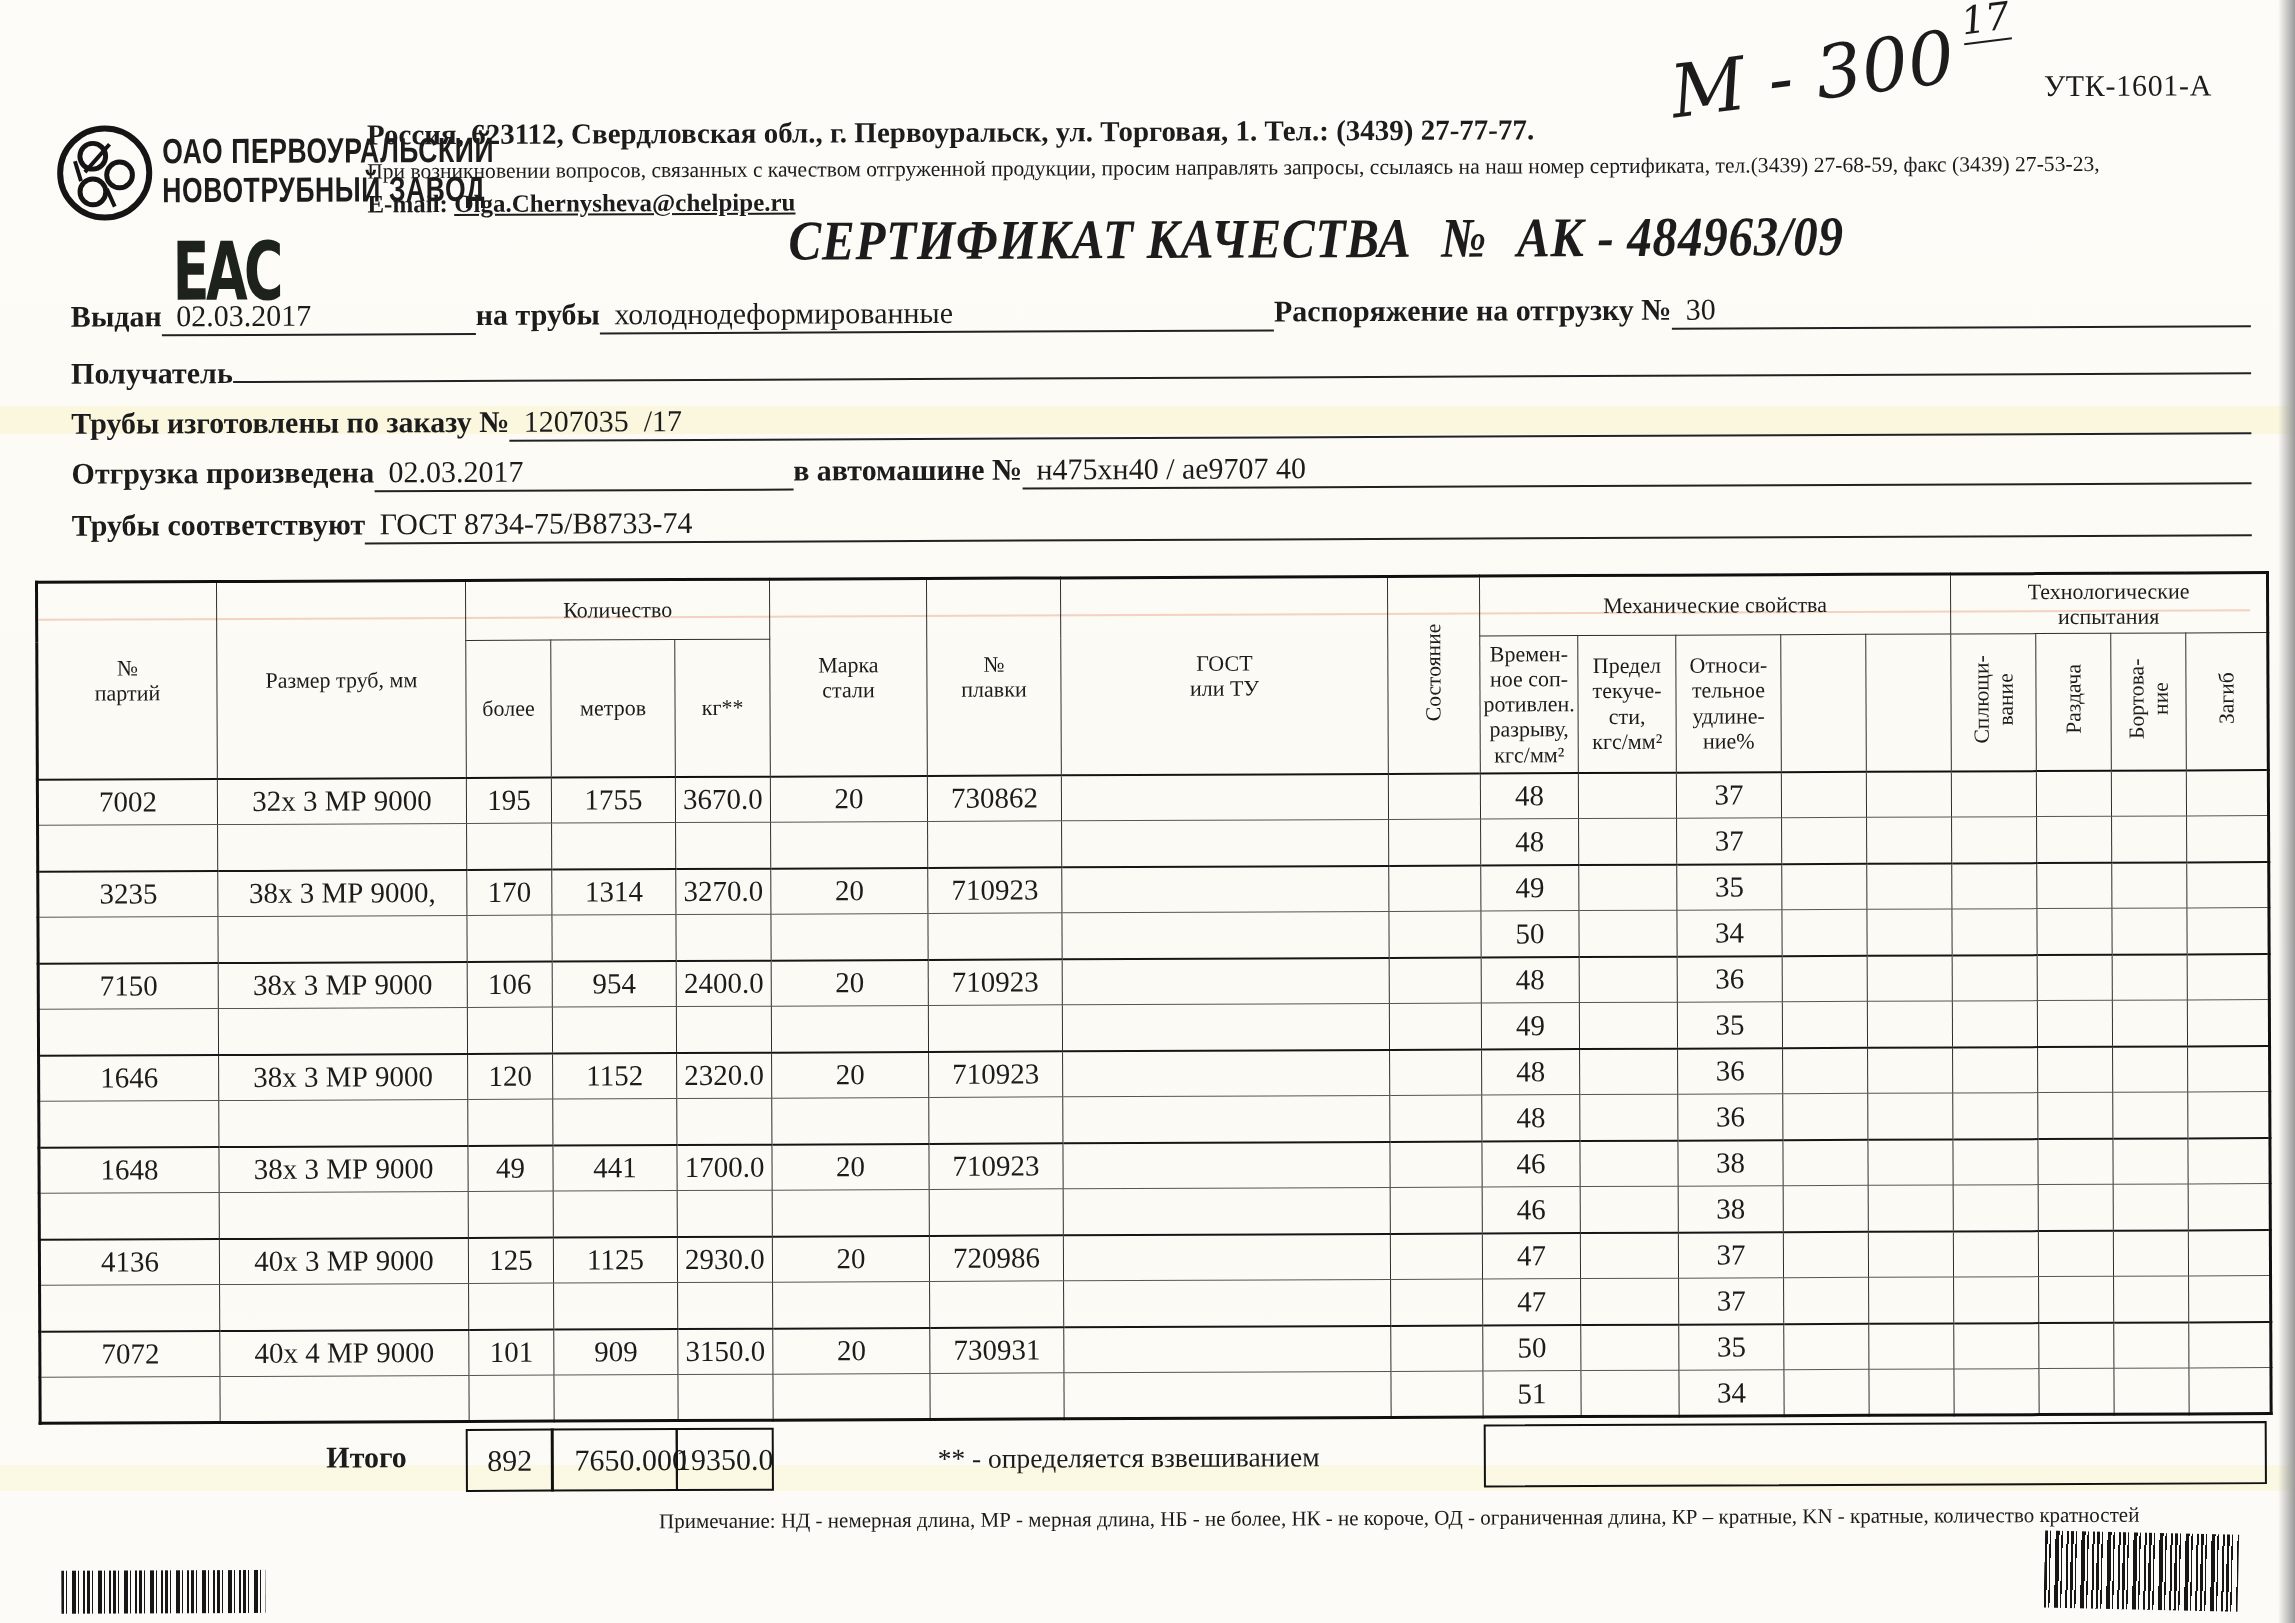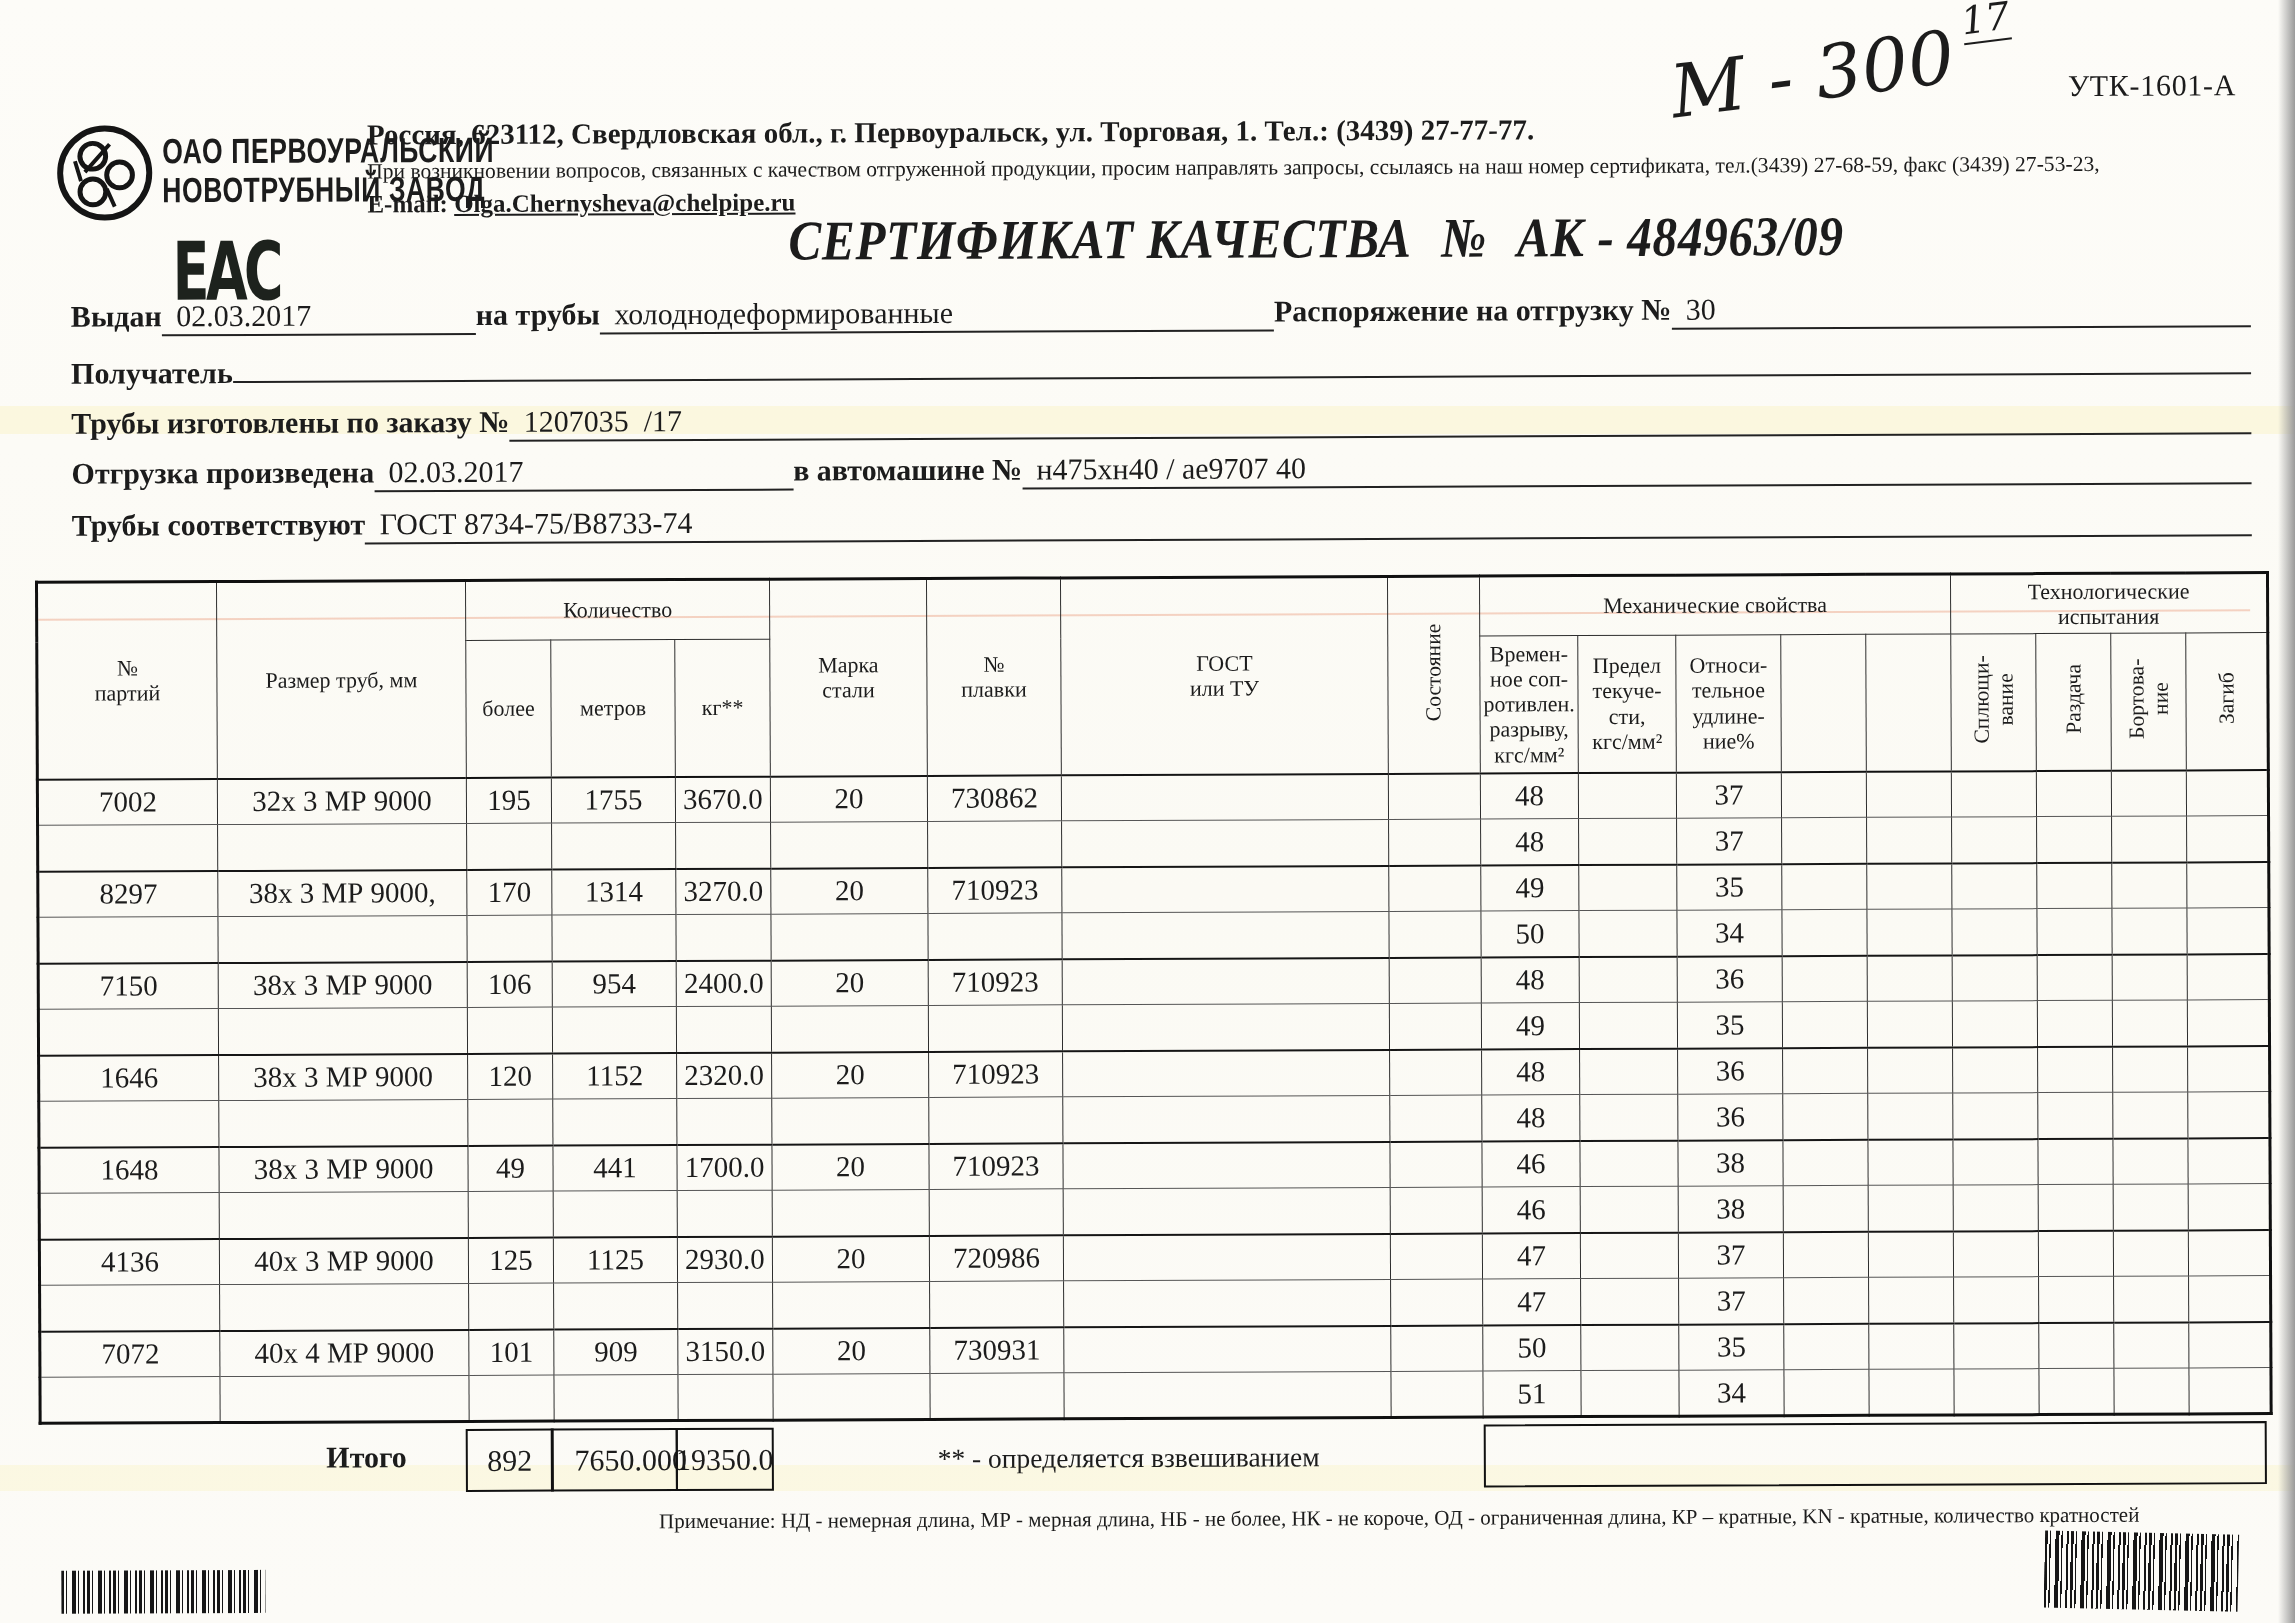--- a/index.html
+++ b/index.html
@@ -29,21 +29,21 @@
   .addr-main { font-weight:bold; font-size:29px; white-space:nowrap; }
   .addr-note { font-size:21.6px; margin-top:7.9px; white-space:nowrap; }
   .addr-email { font-size:25px; font-weight:bold; margin-top:6.5px; }
   .addr-email .email { text-decoration:underline; }
 
   .handwrite {
     position:absolute; left:1672px; top:18.3px; transform:rotate(-7deg);
     font-family:"DejaVu Serif", serif; font-style:italic; font-size:73px; white-space:nowrap;
   }
   .handwrite .hw-sup { font-size:38px; vertical-align:46px; border-bottom:2.6px solid #1c1c1c; margin-left:11.8px; }
-  .form-code { position:absolute; left:2047px; top:73px; font-size:30px; letter-spacing:0.7px;margin-left:24px; }
+  .form-code { position:absolute; left:2047px; top:73px; font-size:30px; letter-spacing:0.7px; }
 
   .eac {
     position:absolute; left:175px; top:221px;
     font-family:"DejaVu Sans", sans-serif; font-weight:bold; font-size:77px;
     transform:scale(0.70,1.05); transform-origin:left top; letter-spacing:-5.2px; color:#1d221d;
   }
   .title-row {
     position:absolute; left:791px; top:207px; display:flex; gap:34px; align-items:baseline;
     font-style:italic; font-weight:bold; font-size:56px; white-space:nowrap;
     transform:scaleX(0.88); transform-origin:left top; letter-spacing:0.7px;
@@ -273,21 +273,21 @@
               <td></td>
               <td>37</td>
               <td></td>
               <td></td>
               <td></td>
               <td></td>
               <td></td>
               <td></td>
             </tr>
             <tr class="party-start">
-              <td>8297</td>
+              <td>3235</td>
               <td>38х 3 МР 9000,</td>
               <td>170</td>
               <td>1314</td>
               <td>3270.0</td>
               <td>20</td>
               <td>710923</td>
               <td></td>
               <td></td>
               <td>49</td>
               <td></td>

